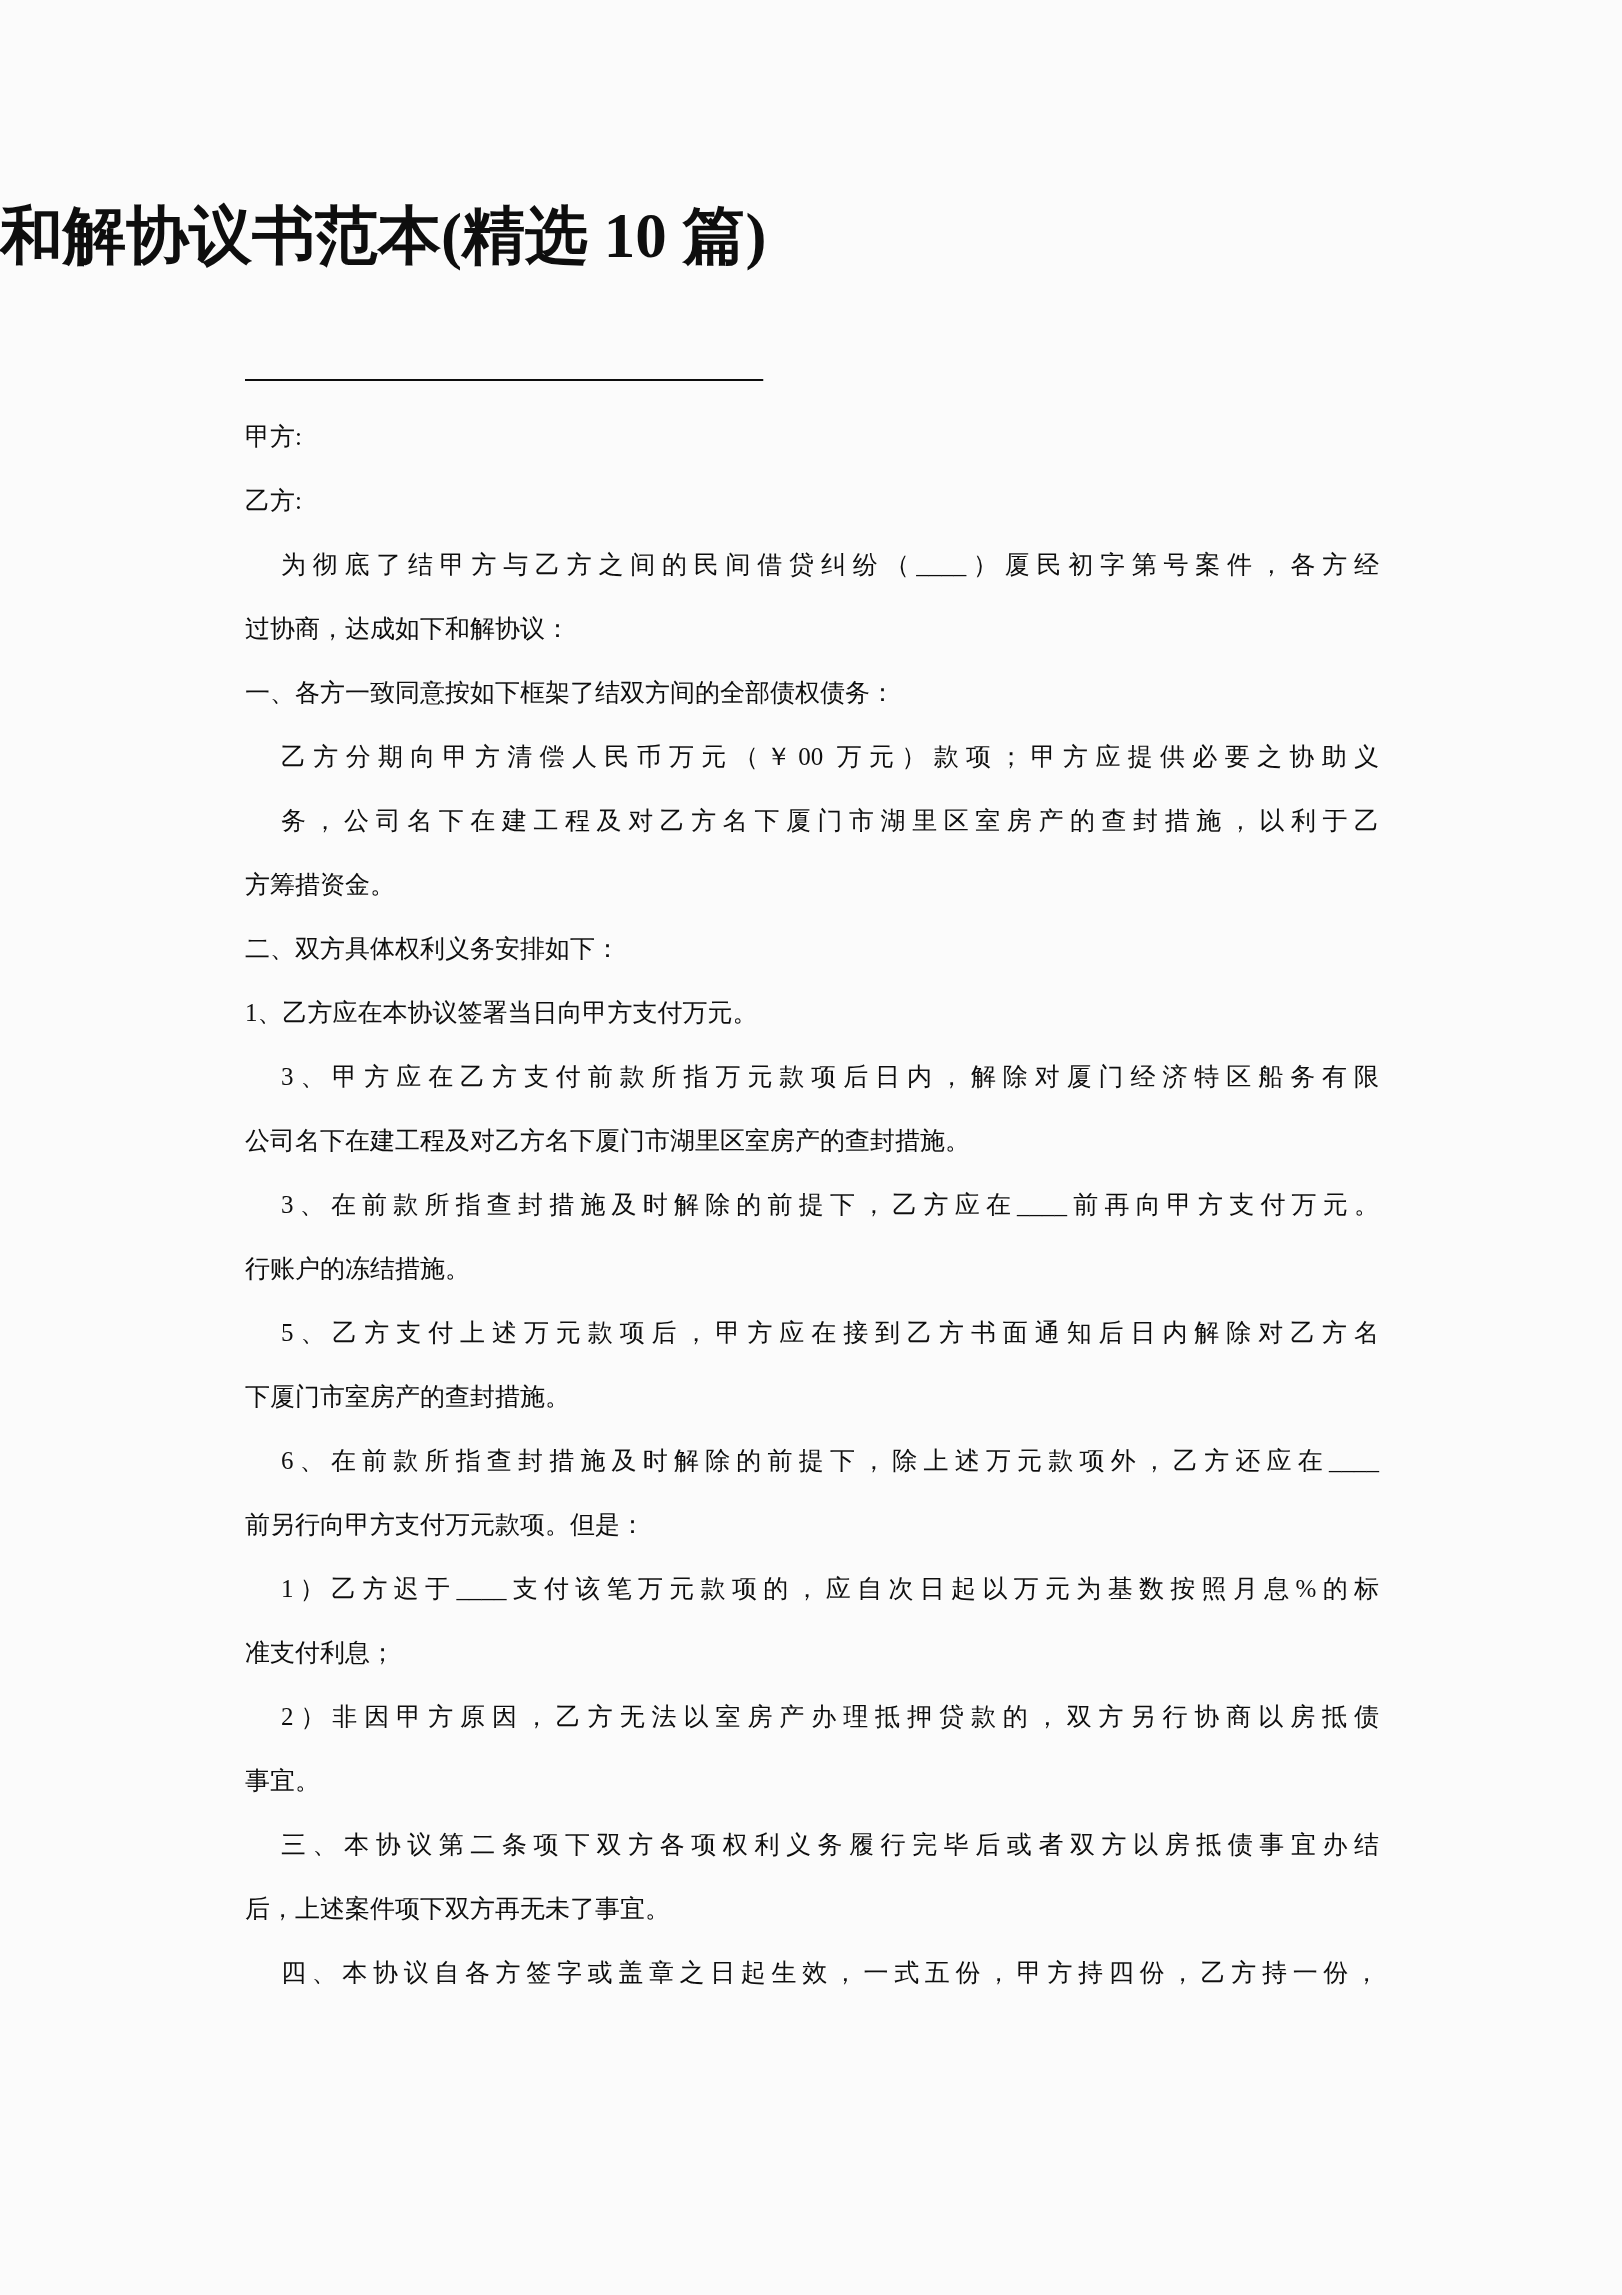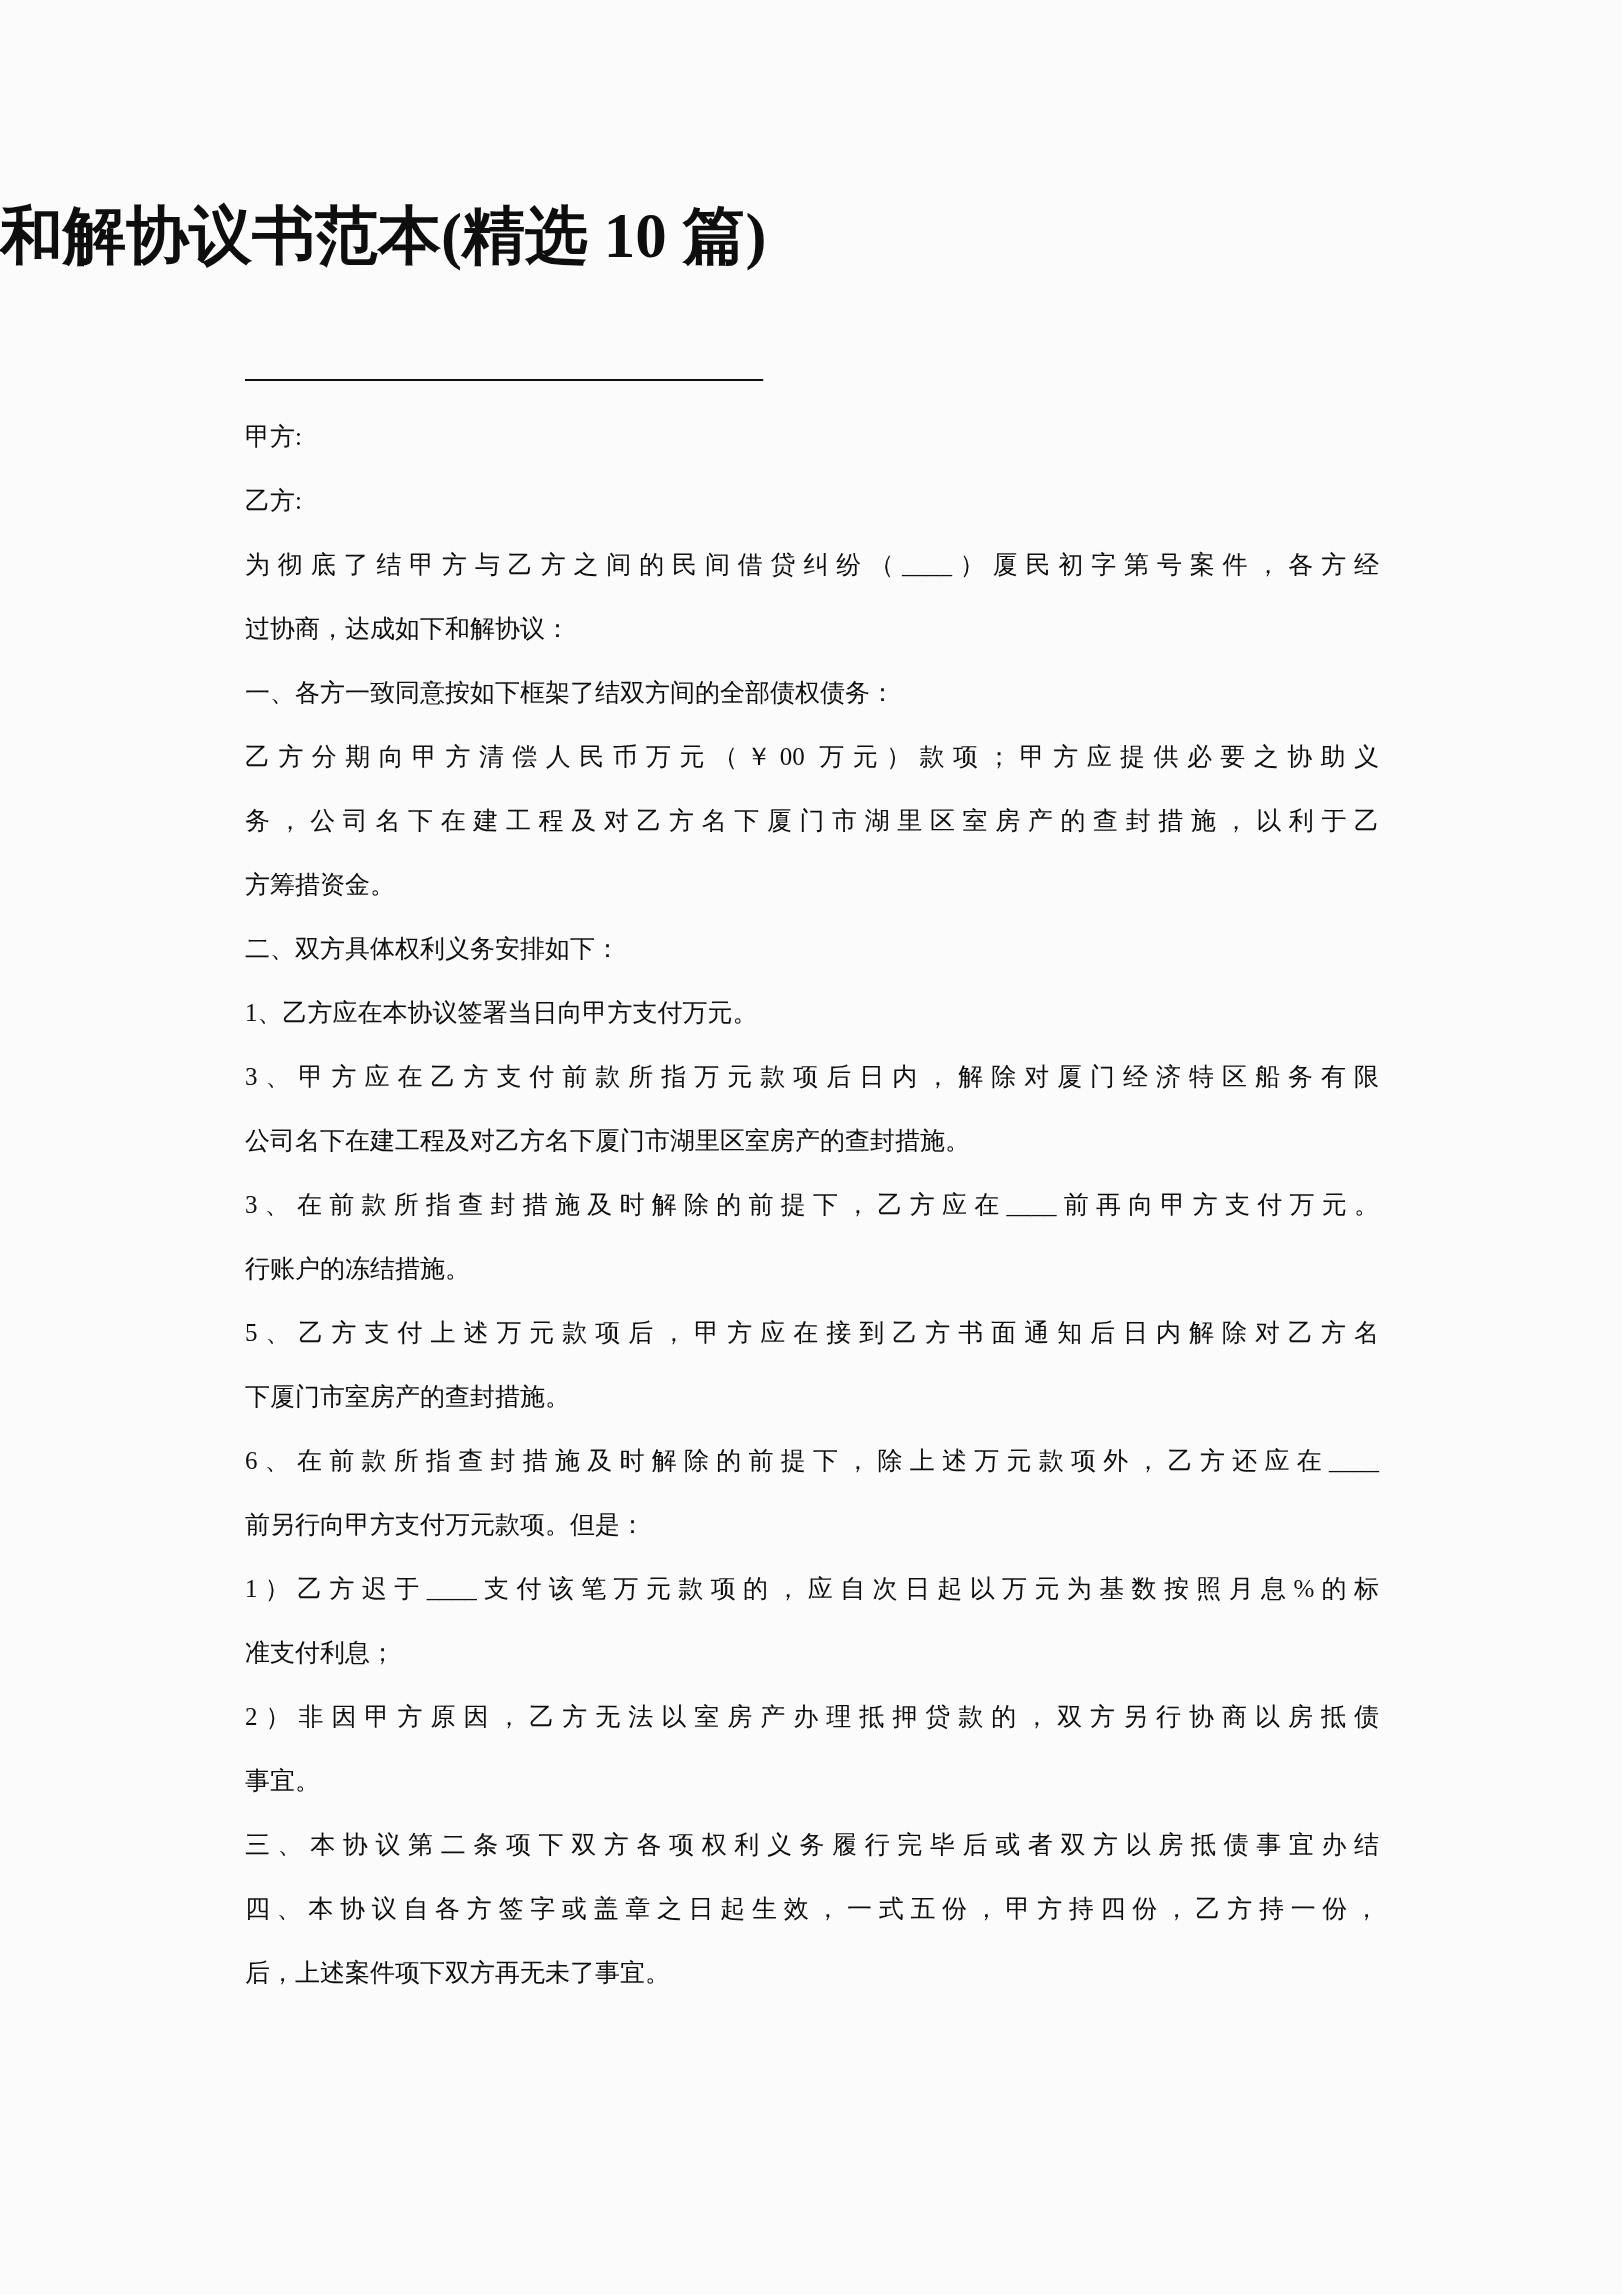--- a/index.html
+++ b/index.html
@@ -52,20 +52,21 @@
     line-height: 64px;
     font-size: 25px;
     white-space: nowrap;
     text-align: left;
   }
   .line.full {
     white-space: normal;
     text-align: justify;
     text-align-last: justify;
     text-justify: inter-character;
+    margin-left: 36px;
   }
 </style>
 </head>
 <body style="background: rgb(251, 251, 251); color: rgb(14, 14, 14);">
 
 <div class="page">
 
   <div class="doc-title">和解协议书范本(精选 10 篇)</div>
 
   <div class="divider-line">——————————————</div>
@@ -87,18 +88,18 @@
     <div class="line">行账户的冻结措施。</div>
     <div class="line full">5、乙方支付上述万元款项后，甲方应在接到乙方书面通知后日内解除对乙方名</div>
     <div class="line">下厦门市室房产的查封措施。</div>
     <div class="line full">6、在前款所指查封措施及时解除的前提下，除上述万元款项外，乙方还应在____</div>
     <div class="line">前另行向甲方支付万元款项。但是：</div>
     <div class="line full">1）乙方迟于____支付该笔万元款项的，应自次日起以万元为基数按照月息%的标</div>
     <div class="line">准支付利息；</div>
     <div class="line full">2）非因甲方原因，乙方无法以室房产办理抵押贷款的，双方另行协商以房抵债</div>
     <div class="line">事宜。</div>
     <div class="line full">三、本协议第二条项下双方各项权利义务履行完毕后或者双方以房抵债事宜办结</div>
+    <div class="line">后，上述案件项下双方再无未了事宜。</div>
     <div class="line full">四、本协议自各方签字或盖章之日起生效，一式五份，甲方持四份，乙方持一份，</div>
-    <div class="line">后，上述案件项下双方再无未了事宜。</div>
   </div>
 
 </div>
 
 
 </body></html>

